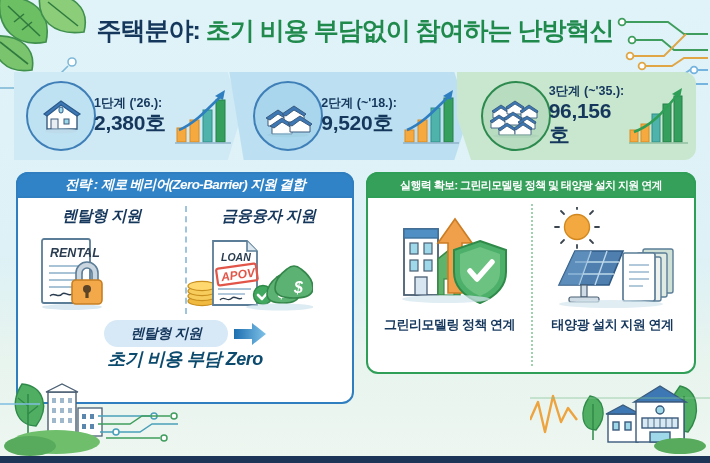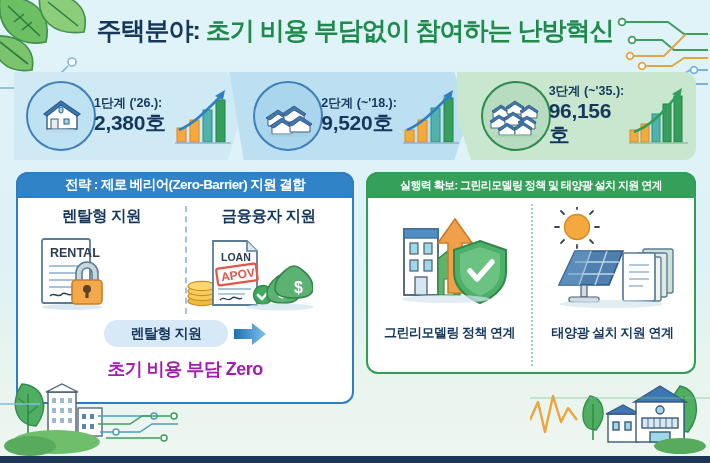--- a/index.html
+++ b/index.html
@@ -60,21 +60,21 @@
   }
   .stage-label{font-size:12.5px;font-weight:bold;}
   .stage-value{font-size:21px;font-weight:bold;letter-spacing:-.3px;}
   .stage-chart{flex:0 0 auto;width:62px;height:60px;margin-right:6px;}
 
   
   .panel{
     position:absolute;top:172px;border-radius:12px;background:#ffffff;
     box-sizing:border-box;
   }
-  .panel-left{left:16px;width:338px;height:232px;border:2px solid #2f7fc0;}
+  .panel-left{left:16px;width:338px;height:232px;border:2px solid #2f7fc0;font-style:italic;}
   .panel-right{left:366px;width:330px;height:202px;border:2px solid #2f9e56;}
   .panel-head{
     position:absolute;left:-2px;top:-2px;border-radius:12px 12px 0 0;
     height:26px;display:flex;align-items:center;justify-content:center;
     color:#fff;font-weight:bold;font-size:13.5px;white-space:nowrap;letter-spacing:-.6px;
   }
   .panel-left .panel-head{width:338px;background:#2f83c6;border:2px solid #2f7fc0;box-sizing:border-box;}
   .panel-right .panel-head{width:330px;background:#34a05a;border:2px solid #2f9e56;box-sizing:border-box;font-size:11px;}
 
   .panel-body{position:absolute;left:0;right:0;top:26px;bottom:0;}
@@ -92,27 +92,27 @@
     display:flex;align-items:center;justify-content:center;gap:6px;
     margin-top:2px;
   }
   .pill{
     background:#d7e9f7;border-radius:16px;
     width:124px;height:27px;display:flex;align-items:center;justify-content:center;
     color:#15375c;font-weight:bold;font-size:14px;letter-spacing:-.5px;
   }
   .arrow-ico{width:32px;height:22px;}
   .zero-line{
-    text-align:center;font-size:18px;font-weight:bold;color:#a21caf;
-    margin-top:10px;letter-spacing:-.5px;
+    text-align:center;font-size:18px;font-weight:bold;color:#0c4a6e;
+    margin-top:0;letter-spacing:-.5px;
   }
 
   
   .r-two{display:flex;height:100%;position:relative;}
-  .r-col{flex:1;display:flex;flex-direction:column;align-items:center;justify-content:flex-start;padding-top:4px;gap:8px;}
+  .r-col{flex:1;display:flex;flex-direction:column;align-items:center;justify-content:flex-start;padding-top:4px;}
   .r-art{height:112px;display:flex;align-items:center;justify-content:center;}
   .r-label{font-size:13px;font-weight:bold;color:#15375c;letter-spacing:-.5px;}
   .r-vdash{position:absolute;left:50%;top:4px;bottom:6px;width:0;border-left:2px dotted #9fd0b0;}
 
   
   .footer{
     position:absolute;left:98px;top:421px;width:520px;height:34px;
     background:#1d3557;border-radius:6px;
     display:flex;align-items:center;justify-content:center;
     clip-path:polygon(3% 0,100% 0,97% 100%,0 100%);

